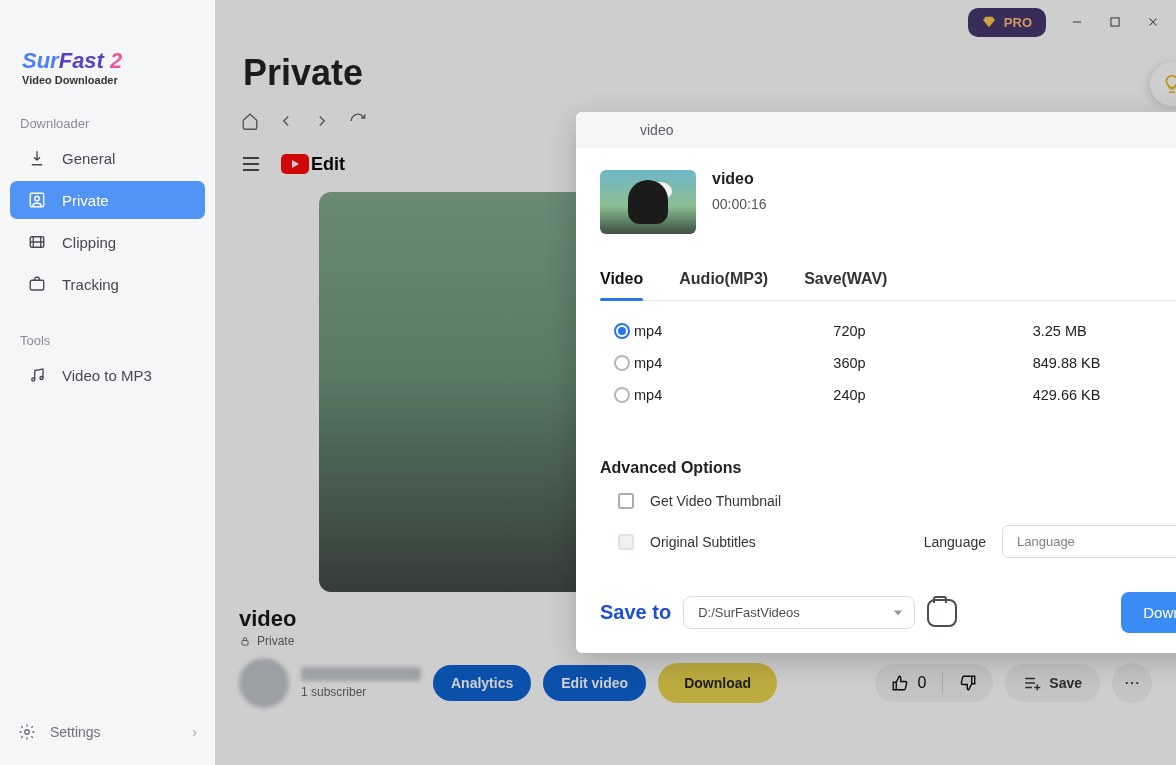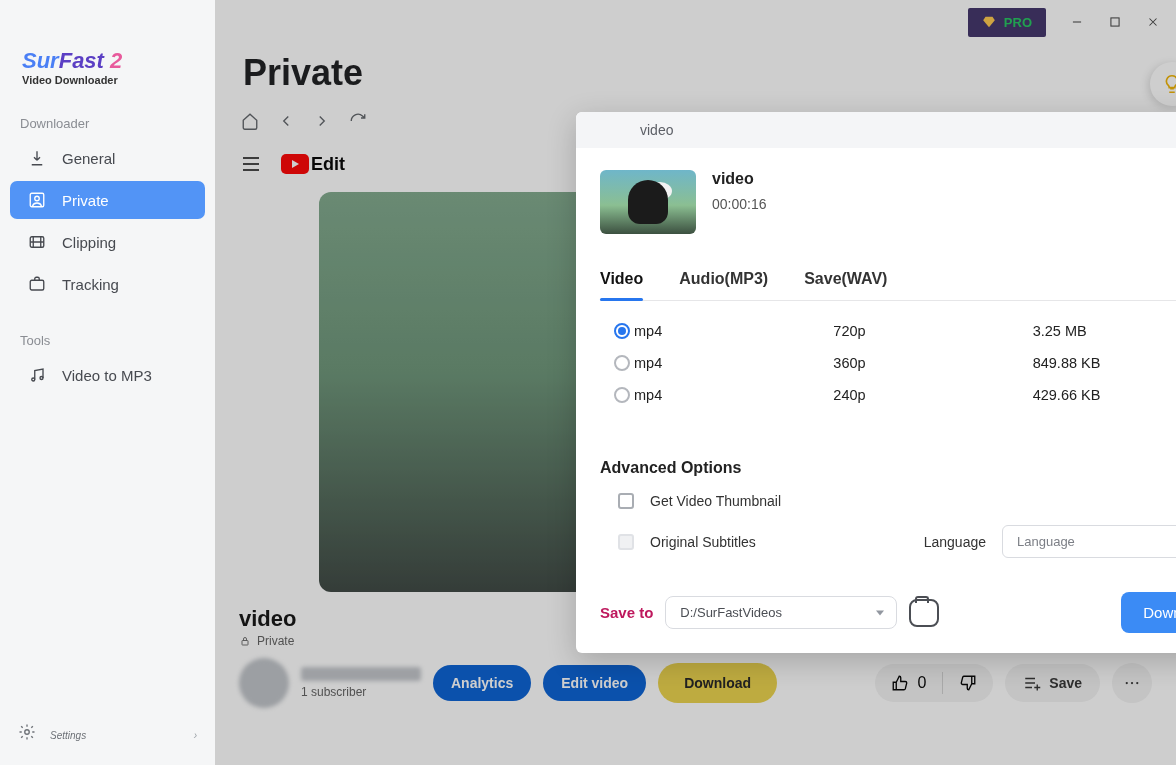--- a/index.html
+++ b/index.html
@@ -14,26 +14,26 @@
 .logo-2 { color: #e85a9c; }
 .logo-sub { font-size: 11px; color: #333; font-weight: 700; }
 
 .section-label { color: #8a8d93; font-size: 13px; padding: 10px 20px 6px; }
 .nav-item { display: flex; align-items: center; gap: 16px; padding: 10px 18px; color: #474a50; font-size: 15px; cursor: pointer; border-radius: 7px; margin: 2px 10px; }
 .nav-item.active { background: #5294f6; color: #fff; }
 .nav-icon { width: 18px; height: 18px; display:flex; align-items:center; justify-content:center; }
 .nav-icon svg { width: 18px; height: 18px; }
 
 .sidebar-bottom { margin-top: auto; padding-bottom: 14px; }
-.settings-row { display:flex; align-items:flex-end; gap:14px; padding: 10px 18px; color:#6d7177; font-size: 10px; cursor:pointer;font-style:italic; }
+.settings-row { display:flex; align-items:center; gap:14px; padding: 10px 18px; color:#6d7177; font-size: 14px; cursor:pointer; }
 .settings-row .arrow { margin-left:auto; color:#9aa0a6; }
 
 .main { flex:1; position:relative; background:#fff; }
 .titlebar { height: 44px; display:flex; align-items:center; justify-content:flex-end; gap: 24px; padding: 0 16px; }
-.pro-btn { background:#3f3168; color:#22c55e; font-weight:700; font-size:13px; padding: 7px 14px; border-radius:2px; display:flex; gap:8px; align-items:center; }
+.pro-btn { background:#3f3168; color:#fdba74; font-weight:700; font-size:13px; padding: 7px 14px; border-radius:10px; display:flex; gap:8px; align-items:center; }
 .win-btn { width:14px; height:14px; color:#444; }
 .page-title { font-size: 36px; font-weight:700; color:#1a1b1e; padding: 8px 28px 12px; }
 
 .browser-bar { display:flex; align-items:center; gap:18px; padding: 6px 26px; color:#5f6368; }
 .browser-bar .bi { width:18px; height:18px; }
 .star-icon { margin-left:auto; }
 
 .yt-row { display:flex; align-items:center; gap:18px; padding: 10px 24px; }
 .hamburger { width:24px; height:24px; color:#444; }
 .yt-logo { display:flex; align-items:center; gap:2px; font-weight:600; font-size:18px; }
@@ -91,21 +91,21 @@
 
 .adv-title { font-size:16px; font-weight:600; color:#222; margin-top: 48px;}
 .adv-row { display:flex; align-items:center; gap:16px; margin-top:16px; font-size:14px; color:#333;}
 .chk { width:16px; height:16px; border:2px solid #a9adb3; border-radius:3px; margin-left:18px;}
 .chk.disabled { background:#f0f1f3; border-color:#e0e2e6;}
 .lang-label { margin-left:auto; color:#333; }
 .lang-select { border:1px solid #d9dbe0; border-radius:6px; padding:8px 36px 8px 14px; color:#7c7f86; font-size:13px; width: 230px; position:relative;}
 .lang-select::after { content:""; position:absolute; right:12px; top:50%; transform:translateY(-50%); border-left:4px solid transparent; border-right:4px solid transparent; border-top:5px solid #9297a0;}
 
 .save-row { display:flex; align-items:center; gap:12px; margin-top:34px;}
-.save-label { font-size:15px; font-weight:600; color:#be185d; }
+.save-label { font-size:20px; font-weight:600; color:#1d4ed8; }
 .path-select { border:1px solid #d9dbe0; border-radius:8px; padding:8px 34px 8px 14px; color:#4b4e54; font-size:13px; width:232px; position:relative;}
 .path-select::after { content:""; position:absolute; right:12px; top:50%; transform:translateY(-50%); border-left:4px solid transparent; border-right:4px solid transparent; border-top:5px solid #9297a0;}
 .folder-btn { width:30px; height:28px; border:2px solid #4b4e54; border-radius:8px; position:relative;}
 .folder-btn::before { content:""; position:absolute; left:4px; top:-5px; width:10px; height:5px; border:2px solid #4b4e54; border-bottom:none; border-radius:3px 3px 0 0;}
 .dl-btn { margin-left:auto; background:#3b8bf5; color:#fff; font-size:15px; font-weight:500; padding:12px 22px; border-radius:8px; cursor:pointer;}
 
 svg { fill: none; stroke: currentColor; stroke-width: 1.8; }
 </style>
 </head>
 <body>

